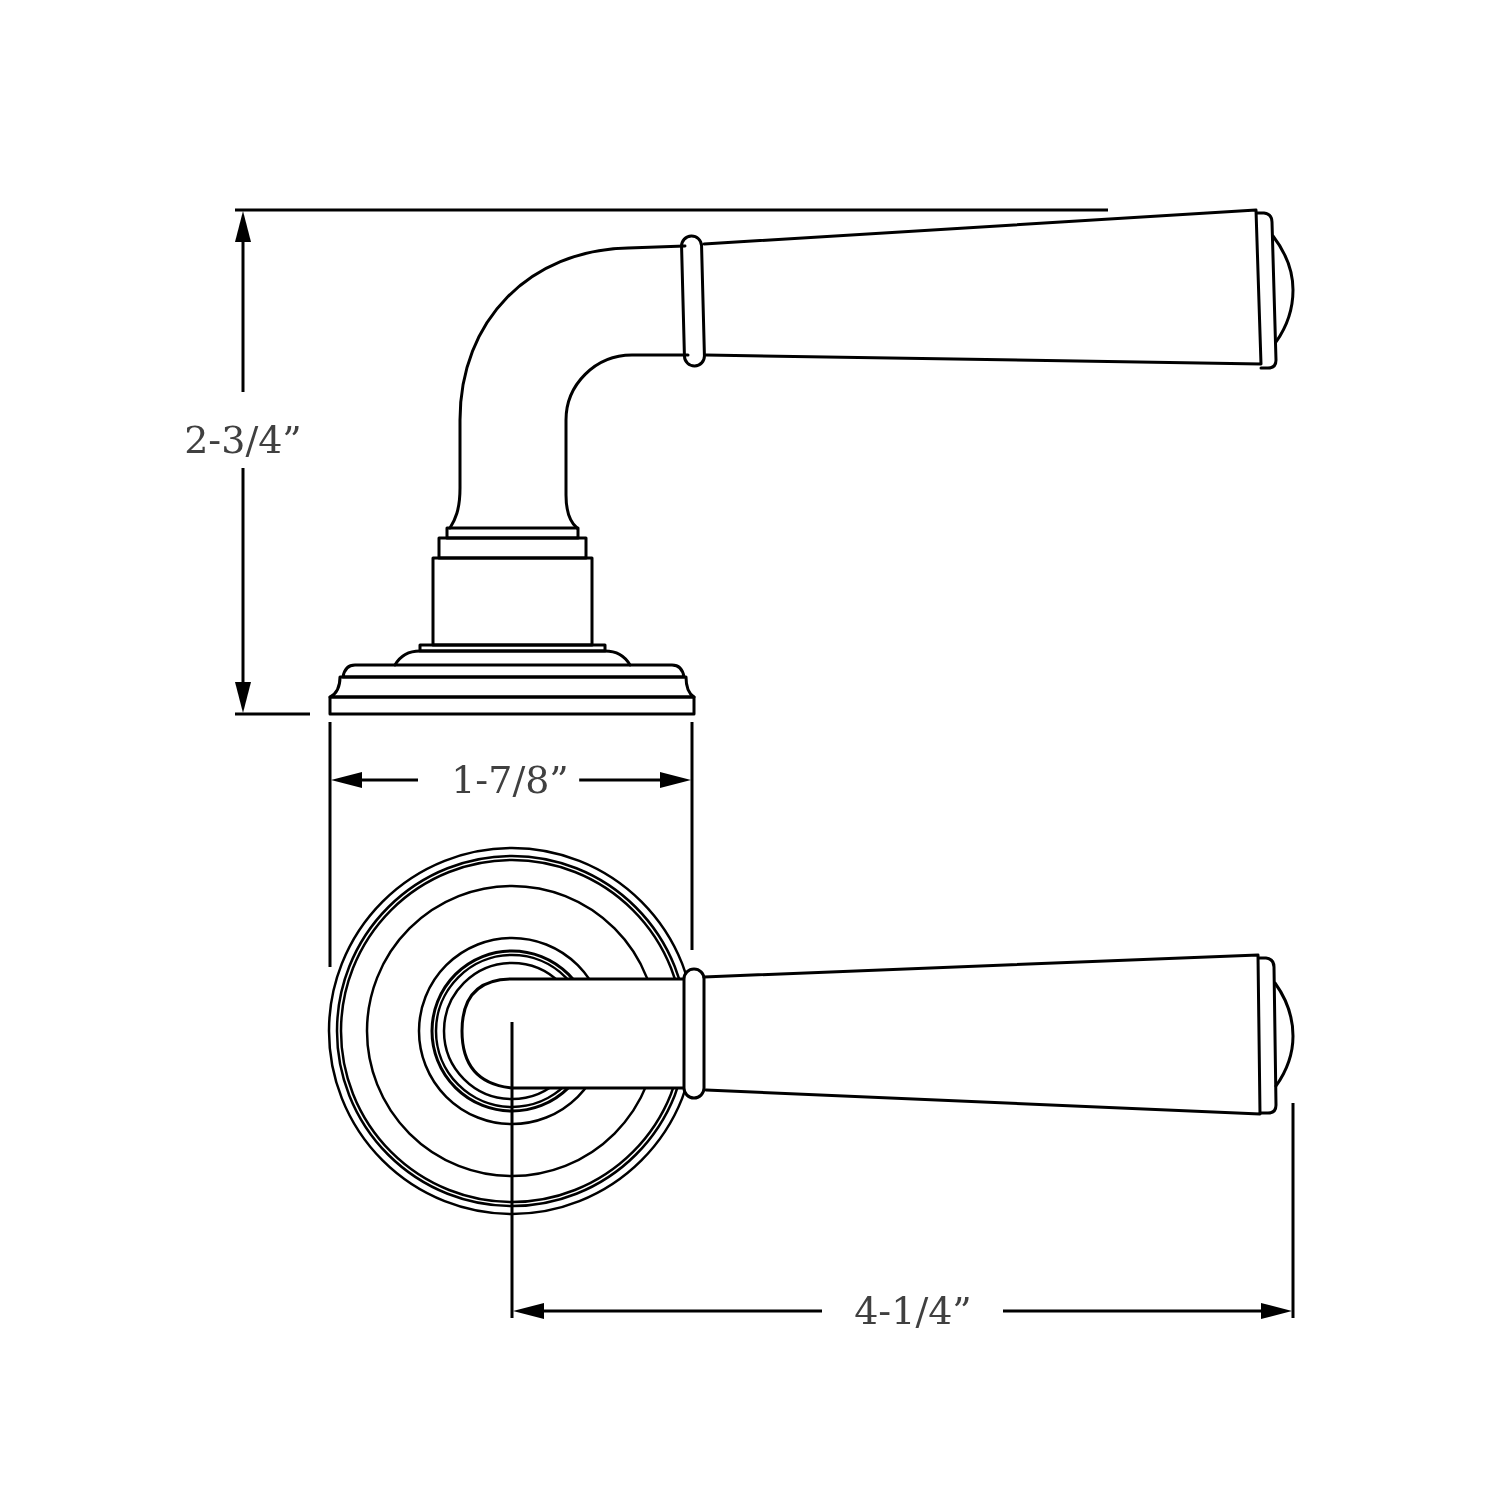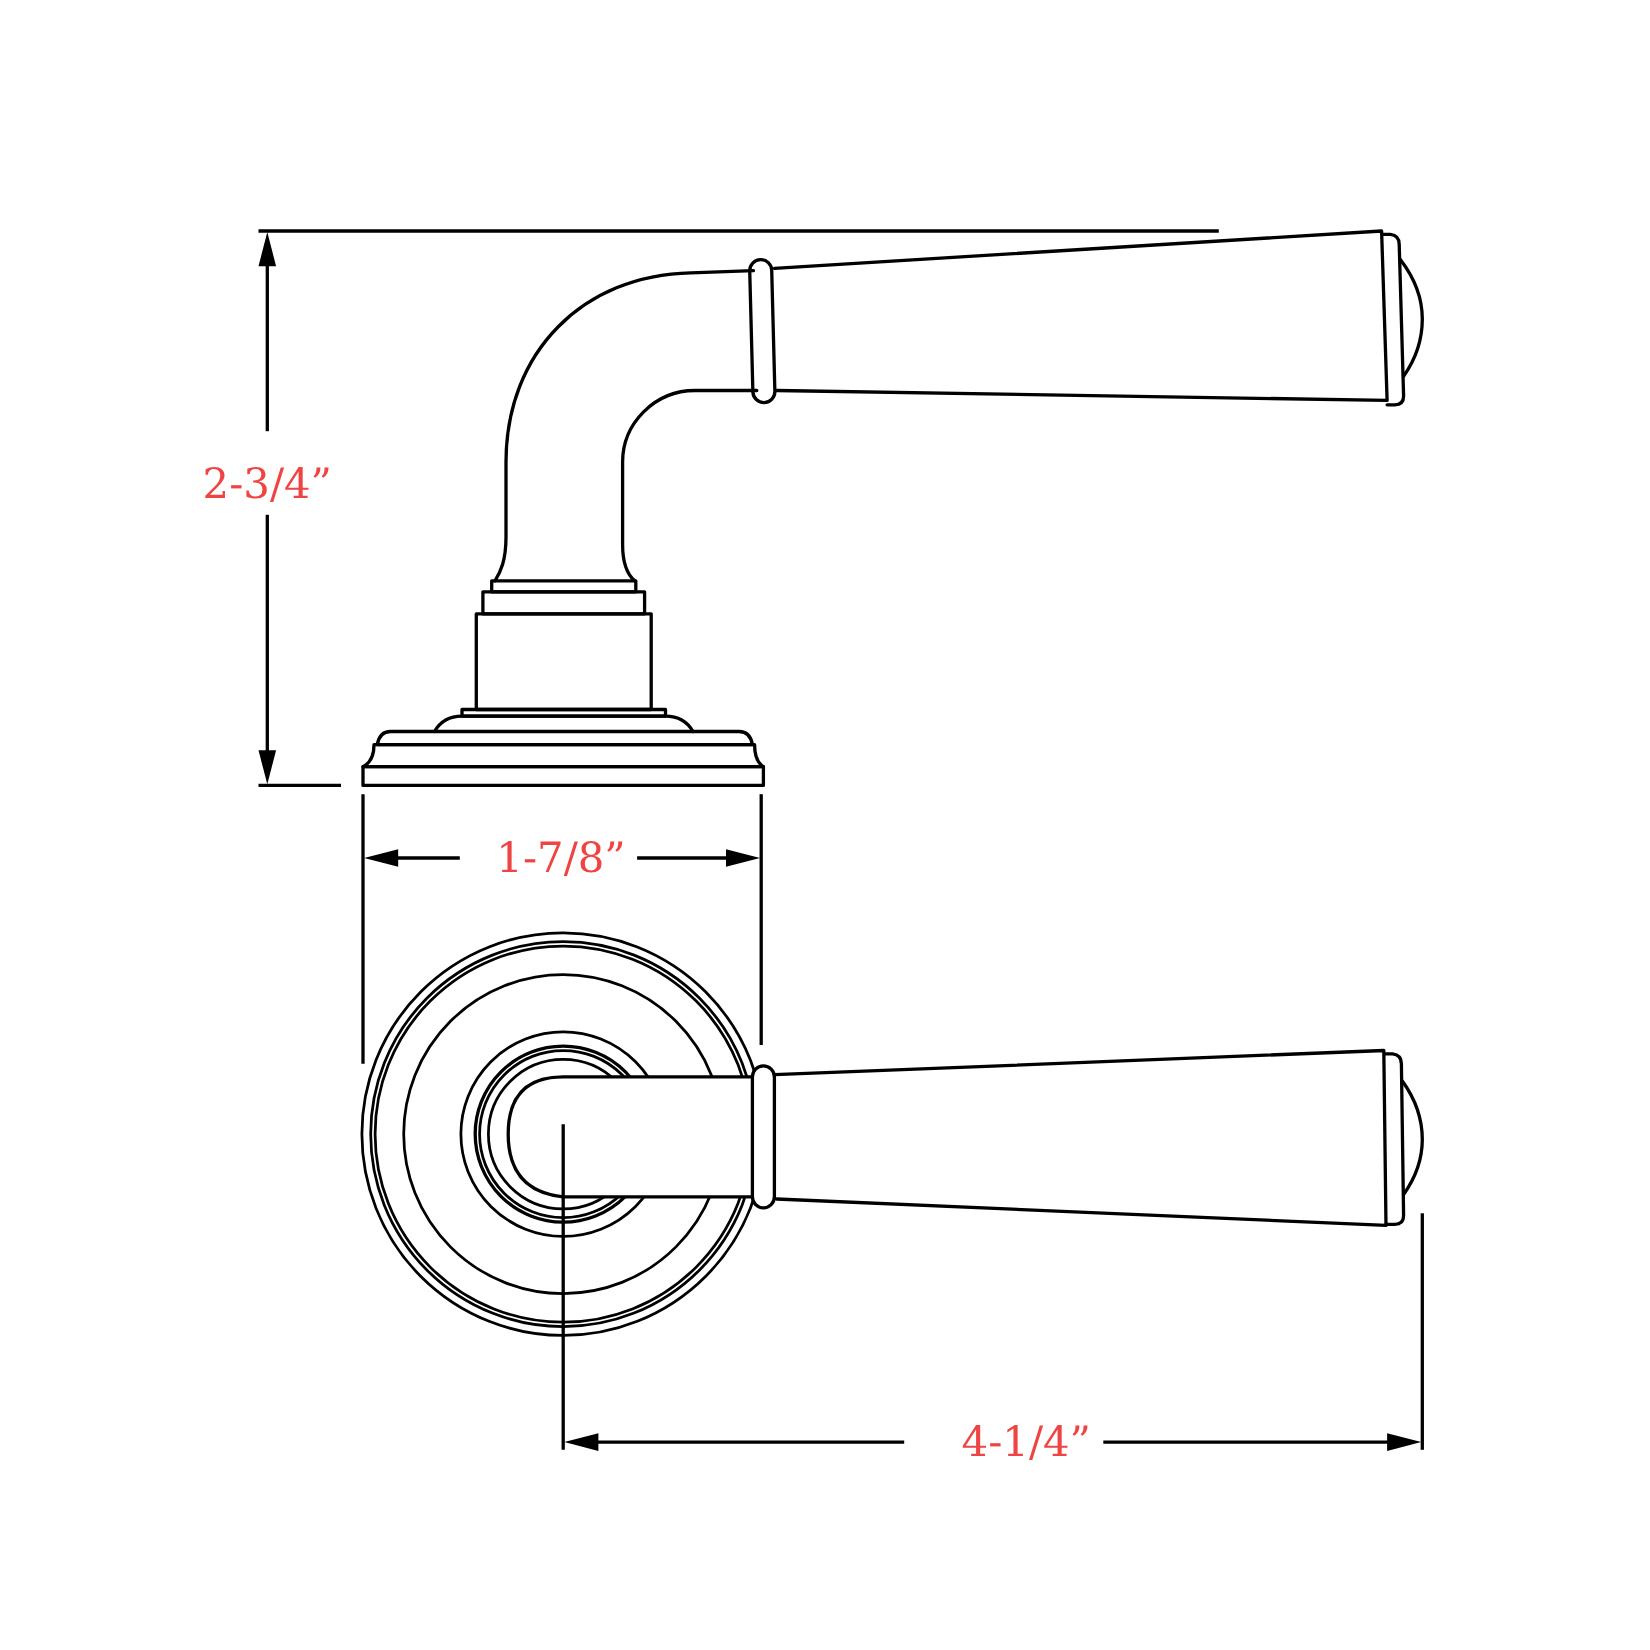--- a/index.html
+++ b/index.html
@@ -6,21 +6,21 @@
     body { width: 1500px; height: 1500px; position: relative; overflow: hidden; }
     svg { position: absolute; left: 0; top: 0; }
     .ln { fill: none; stroke: #000; stroke-width: 3; stroke-linejoin: round; stroke-linecap: round; }
     .thin { fill: none; stroke: #000; stroke-width: 2.5; }
     .dim { fill: none; stroke: #000; stroke-width: 3; }
     .arrow { fill: #000; stroke: none; }
     .label {
       position: absolute;
       font-family: "DejaVu Serif", "Liberation Serif", serif;
       font-size: 38px;
-      color: #ef4444;
+      color: #404040;
       background: #fff;
       white-space: nowrap;
       line-height: 1;
       transform: translate(-50%, -50%);
       padding: 2px 10px;
     }
   </style>
 </head>
 <body>
 
@@ -98,13 +98,13 @@
     <line class="dim" x1="1293" y1="1103" x2="1293" y2="1318"></line>
     <line class="dim" x1="542" y1="1311" x2="822" y2="1311"></line>
     <line class="dim" x1="1003" y1="1311" x2="1263" y2="1311"></line>
     <polygon class="arrow" points="513,1311 544,1303 544,1319"></polygon>
     <polygon class="arrow" points="1292,1311 1261,1303 1261,1319"></polygon>
   </g>
 </svg>
 
 <div class="label" style="left:243px; top:440px;">2-3/4”</div>
 <div class="label" style="left:510px; top:780px;">1-7/8”</div>
-<div class="label" style="left:933px; top:1311px;">4-1/4”</div>
+<div class="label" style="left:913px; top:1311px;">4-1/4”</div>
 
 </body></html>

